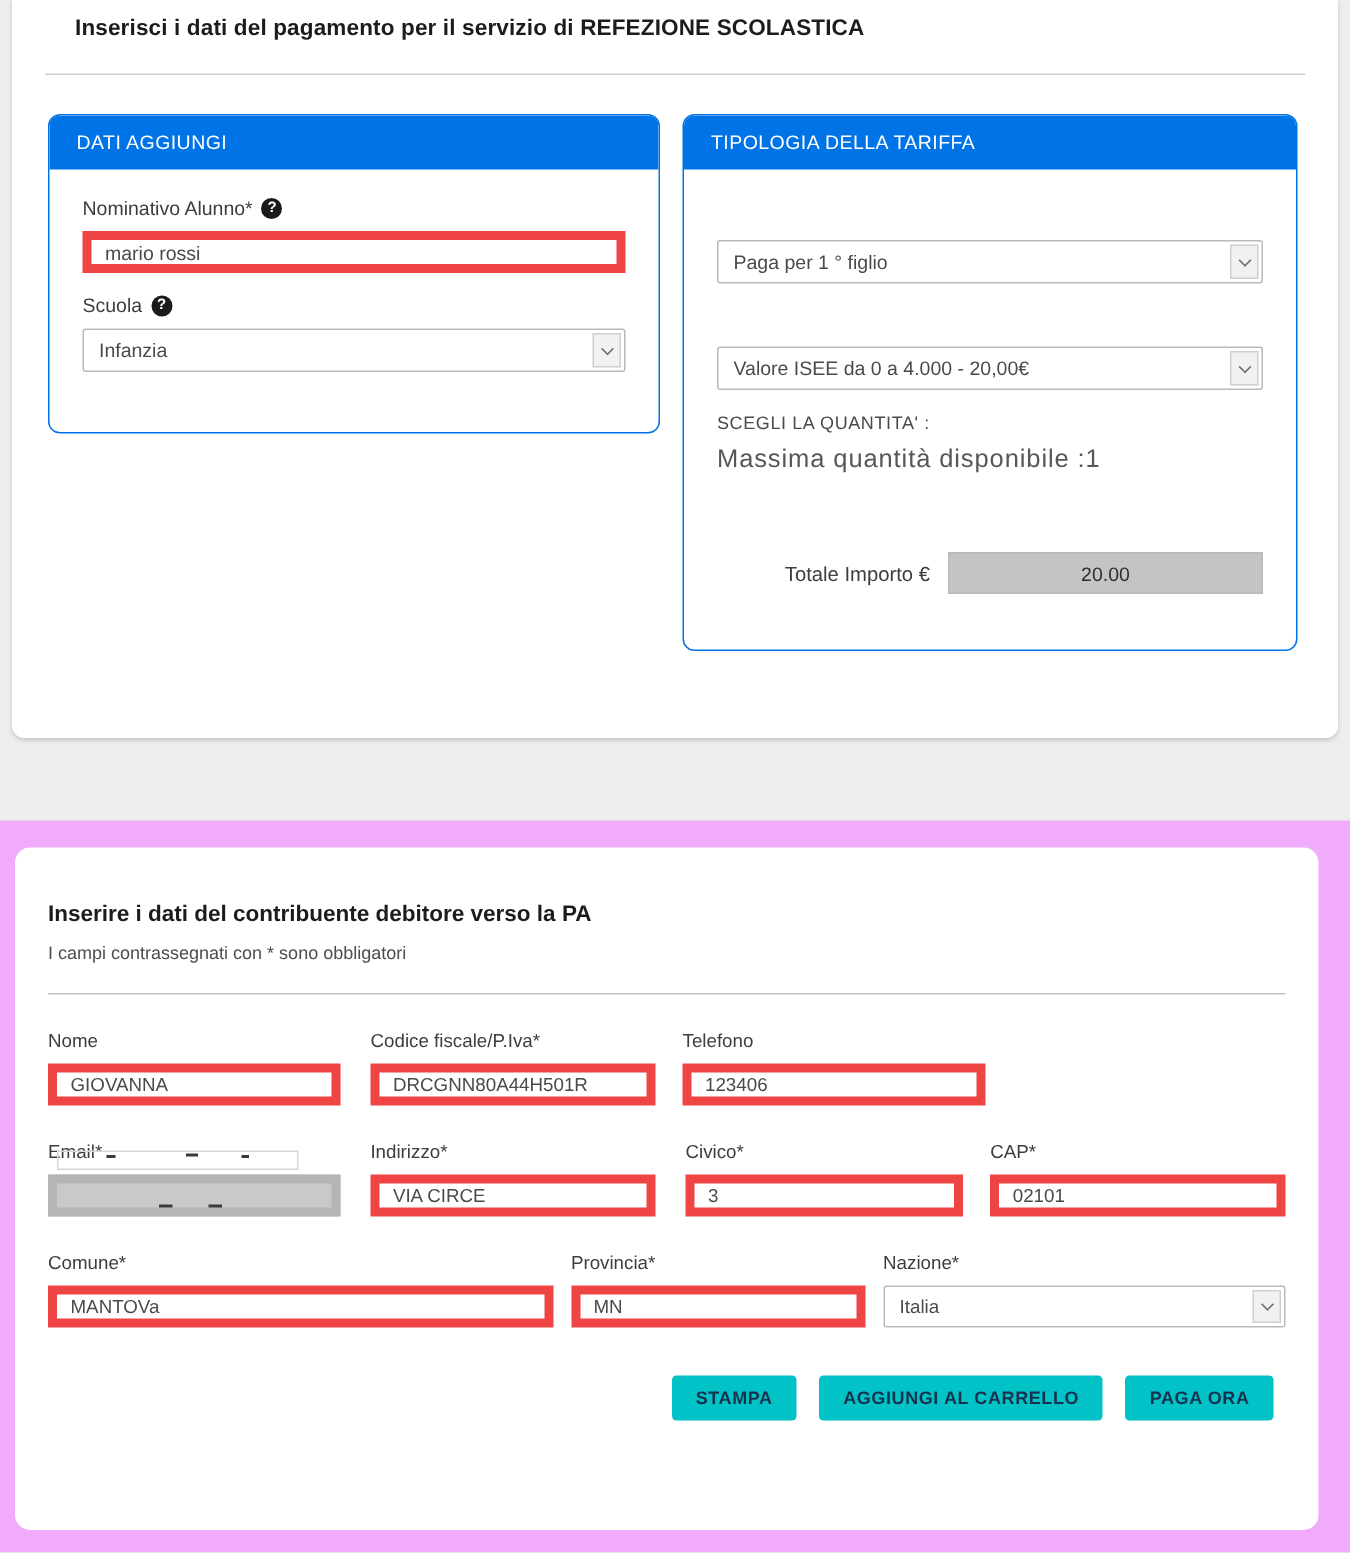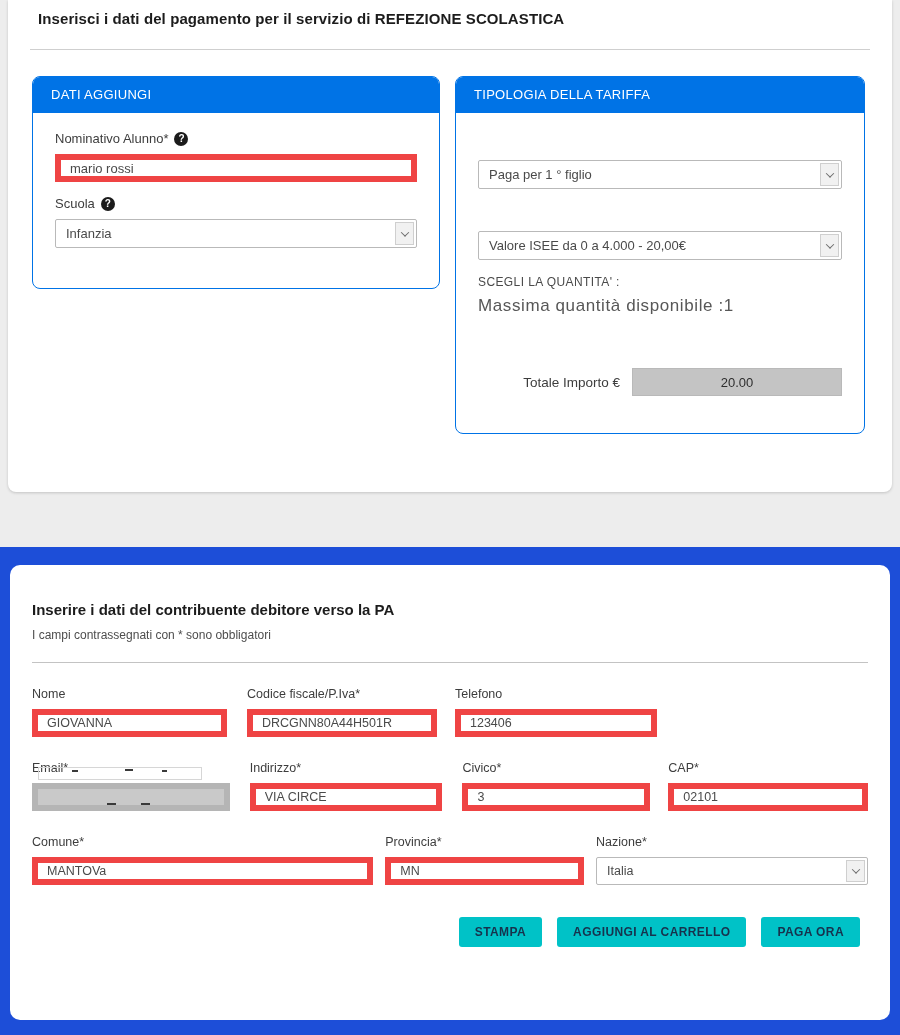--- a/index.html
+++ b/index.html
@@ -20,20 +20,21 @@
     border-radius: 0 0 8px 8px;
     box-shadow: 0 1px 3px rgba(0,0,0,.18);
     padding-top: 8px;
   }
   .page-title {
     padding: 2px 22px 0 30px;
     font-size: 15px;
     font-weight: bold;
     color: #1c1c1c;
     letter-spacing: .1px;
+    margin-left: 12px;
   }
   .hr1 {
     margin: 22px 22px 0 22px;
     border-top: 1px solid #cfcfcf;
   }
 
   .panels { display: flex; padding: 26px 24px 0 24px; }
   .panel {
     border: 1px solid #0073e6;
     border-radius: 8px;
@@ -130,22 +131,22 @@
     padding: 0 10px;
     font-family: Liberation Sans, sans-serif;
     font-size: 13px; color: #2e2e2e;
     outline: none;
   }
 
   
   .blue-section {
     margin-top: 55px;
     height: 488px;
-    background: #1d4ed8;
-    padding: 18px 10px 0 10px;
+    background: #f0abfc;
+    padding: 18px 21px 0 10px;
   }
   .bottom-card {
     background: #fff;
     border-radius: 10px;
     height: 455px;
     padding: 36px 22px 0 22px;
   }
   .contrib-title {
     font-size: 15px; font-weight: bold; color: #1c1c1c;
   }

